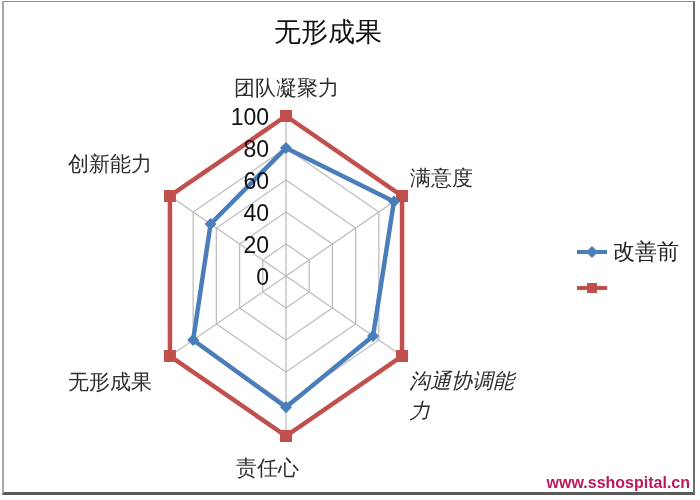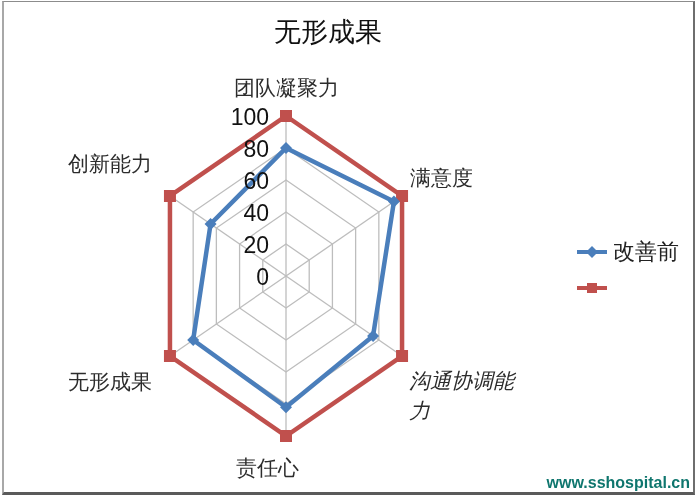--- a/index.html
+++ b/index.html
@@ -6,21 +6,21 @@
   body { width: 700px; height: 500px; position: relative; overflow: hidden; font-family: "DejaVu Sans", sans-serif; }
   .frame { position: absolute; left: 2px; top: 1px; width: 693px; height: 494px; border: 1px solid #8c8c8c; border-right: 2px solid #6e6e6e; border-bottom: 3px solid #5a5a5a; border-left: 2px solid #a8a8a8; box-sizing: border-box; background: #fff; }
   .title { position: absolute; left: 0; width: 656px; top: 14px; text-align: center; font-size: 27px; color: #111; font-family: "DejaVu Serif", serif; }
   svg { position: absolute; left: 0; top: 0; }
   .axis-label { position: absolute; font-size: 21px; color: #2c2c2c; white-space: nowrap; }
   .tick { font-family: "Liberation Sans", sans-serif; }
   .legend { position: absolute; left: 577px; top: 234px; font-family: Liberation Mono, monospace; }
   .legend-item { display: flex; align-items: center; height: 36px; }
   .legend-swatch { width: 30px; height: 16px; position: relative; margin-right: 6px; }
   .legend-text { font-size: 22px; color: #222; }
-  .watermark { position: absolute; right: 10px; bottom: 8px; font-family: "Liberation Sans", sans-serif; font-weight: bold; font-size: 16px; color: #0f766e; }
+  .watermark { position: absolute; right: 10px; bottom: 8px; font-family: "Liberation Sans", sans-serif; font-weight: bold; font-size: 16px; color: #be185d; }
 </style>
 </head>
 <body>
 
 <div class="frame"></div>
 <div class="title">无形成果</div>
 
 <svg id="radar" width="700" height="500" viewBox="0 0 700 500">
     <polygon points="286,244 309.20948082142297,260 309.20948082142297,292 286,308 262.79051917857703,292 262.79051917857703,260" fill="none" stroke="#bdbdbd" stroke-width="1.3"></polygon>
     <polygon points="286,212 332.4189616428459,244 332.41896164284594,308 286,340 239.58103835715409,308 239.58103835715409,244" fill="none" stroke="#bdbdbd" stroke-width="1.3"></polygon>

